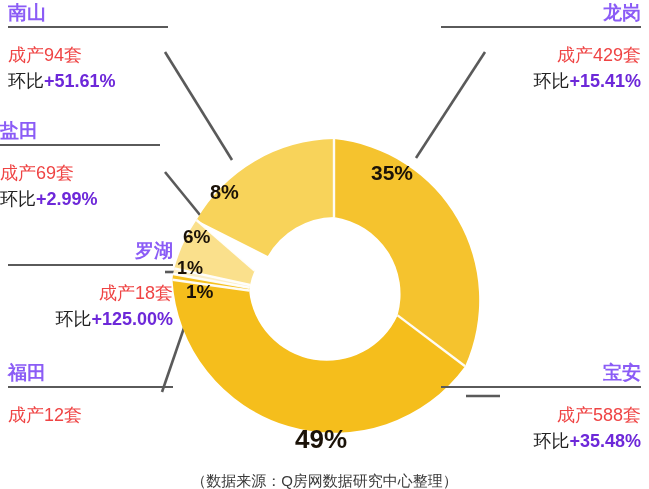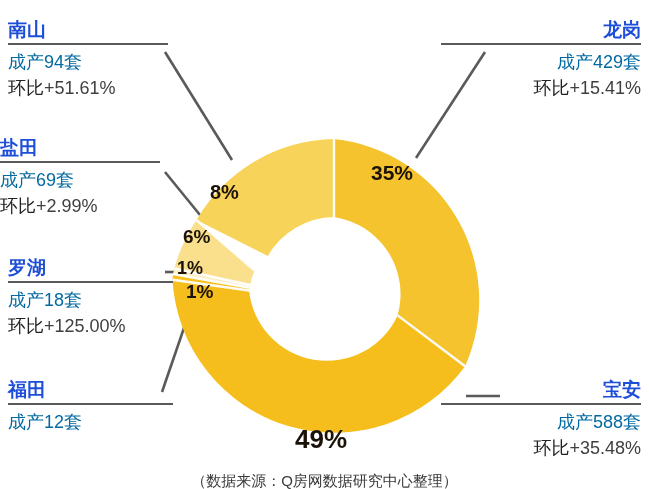--- a/index.html
+++ b/index.html
@@ -6,33 +6,32 @@
   body{
     width:649px;height:489px;position:relative;overflow:hidden;
     background:#ffffff;
     font-family:"Liberation Sans","DejaVu Sans",sans-serif;
   }
   #stage{position:absolute;left:0;top:0;width:649px;height:489px;}
   svg.layer{position:absolute;left:0;top:0;width:649px;height:489px;}
 
   .callout{position:absolute;}
   .cl-title{
-    font-weight:bold;font-size:19px;color:#1d4ed8;line-height:22px;
+    font-weight:bold;font-size:19px;color:#8b5cf6;line-height:22px;
     white-space:nowrap;
-    margin-top:17px;
   }
   .cl-rule{height:0;border-top:2px solid #5a5a5a;margin-top:2px;}
   .cl-line1{
-    font-size:18px;color:#0369a1;line-height:26px;white-space:nowrap;
-    margin-top:4px;
+    font-size:18px;color:#ef4444;line-height:26px;white-space:nowrap;
+    margin-top:14px;
   }
   .cl-line2{
     font-size:18px;color:#222;line-height:26px;white-space:nowrap;
   }
-  .chg{color:#404040;}
+  .chg{color:#6d28d9;font-weight:bold;}
   .ta-l{text-align:left;}
   .ta-r{text-align:right;}
 
   .pct{
     position:absolute;font-weight:bold;color:#1b1208;
     white-space:nowrap;
   }
 
   .source{
     position:absolute;left:0;right:0;bottom:-2px;text-align:center;
@@ -125,21 +124,21 @@
     <div class="cl-line2"><span>环比</span><span class="chg">+51.61%</span></div>
   </div>
 
   <div class="callout ta-l" style="left:0;top:120px;width:160px;">
     <div class="cl-title">盐田</div>
     <div class="cl-rule"></div>
     <div class="cl-line1">成产69套</div>
     <div class="cl-line2"><span>环比</span><span class="chg">+2.99%</span></div>
   </div>
 
-  <div class="callout ta-l" style="left:8px;top:240px;width:165px;">
+  <div class="callout ta-l" style="left:8px;top:240px;width:165px;text-align:right;">
     <div class="cl-title">罗湖</div>
     <div class="cl-rule"></div>
     <div class="cl-line1">成产18套</div>
     <div class="cl-line2"><span>环比</span><span class="chg">+125.00%</span></div>
   </div>
 
   <div class="callout ta-l" style="left:8px;top:362px;width:165px;">
     <div class="cl-title">福田</div>
     <div class="cl-rule"></div>
     <div class="cl-line1">成产12套</div>

